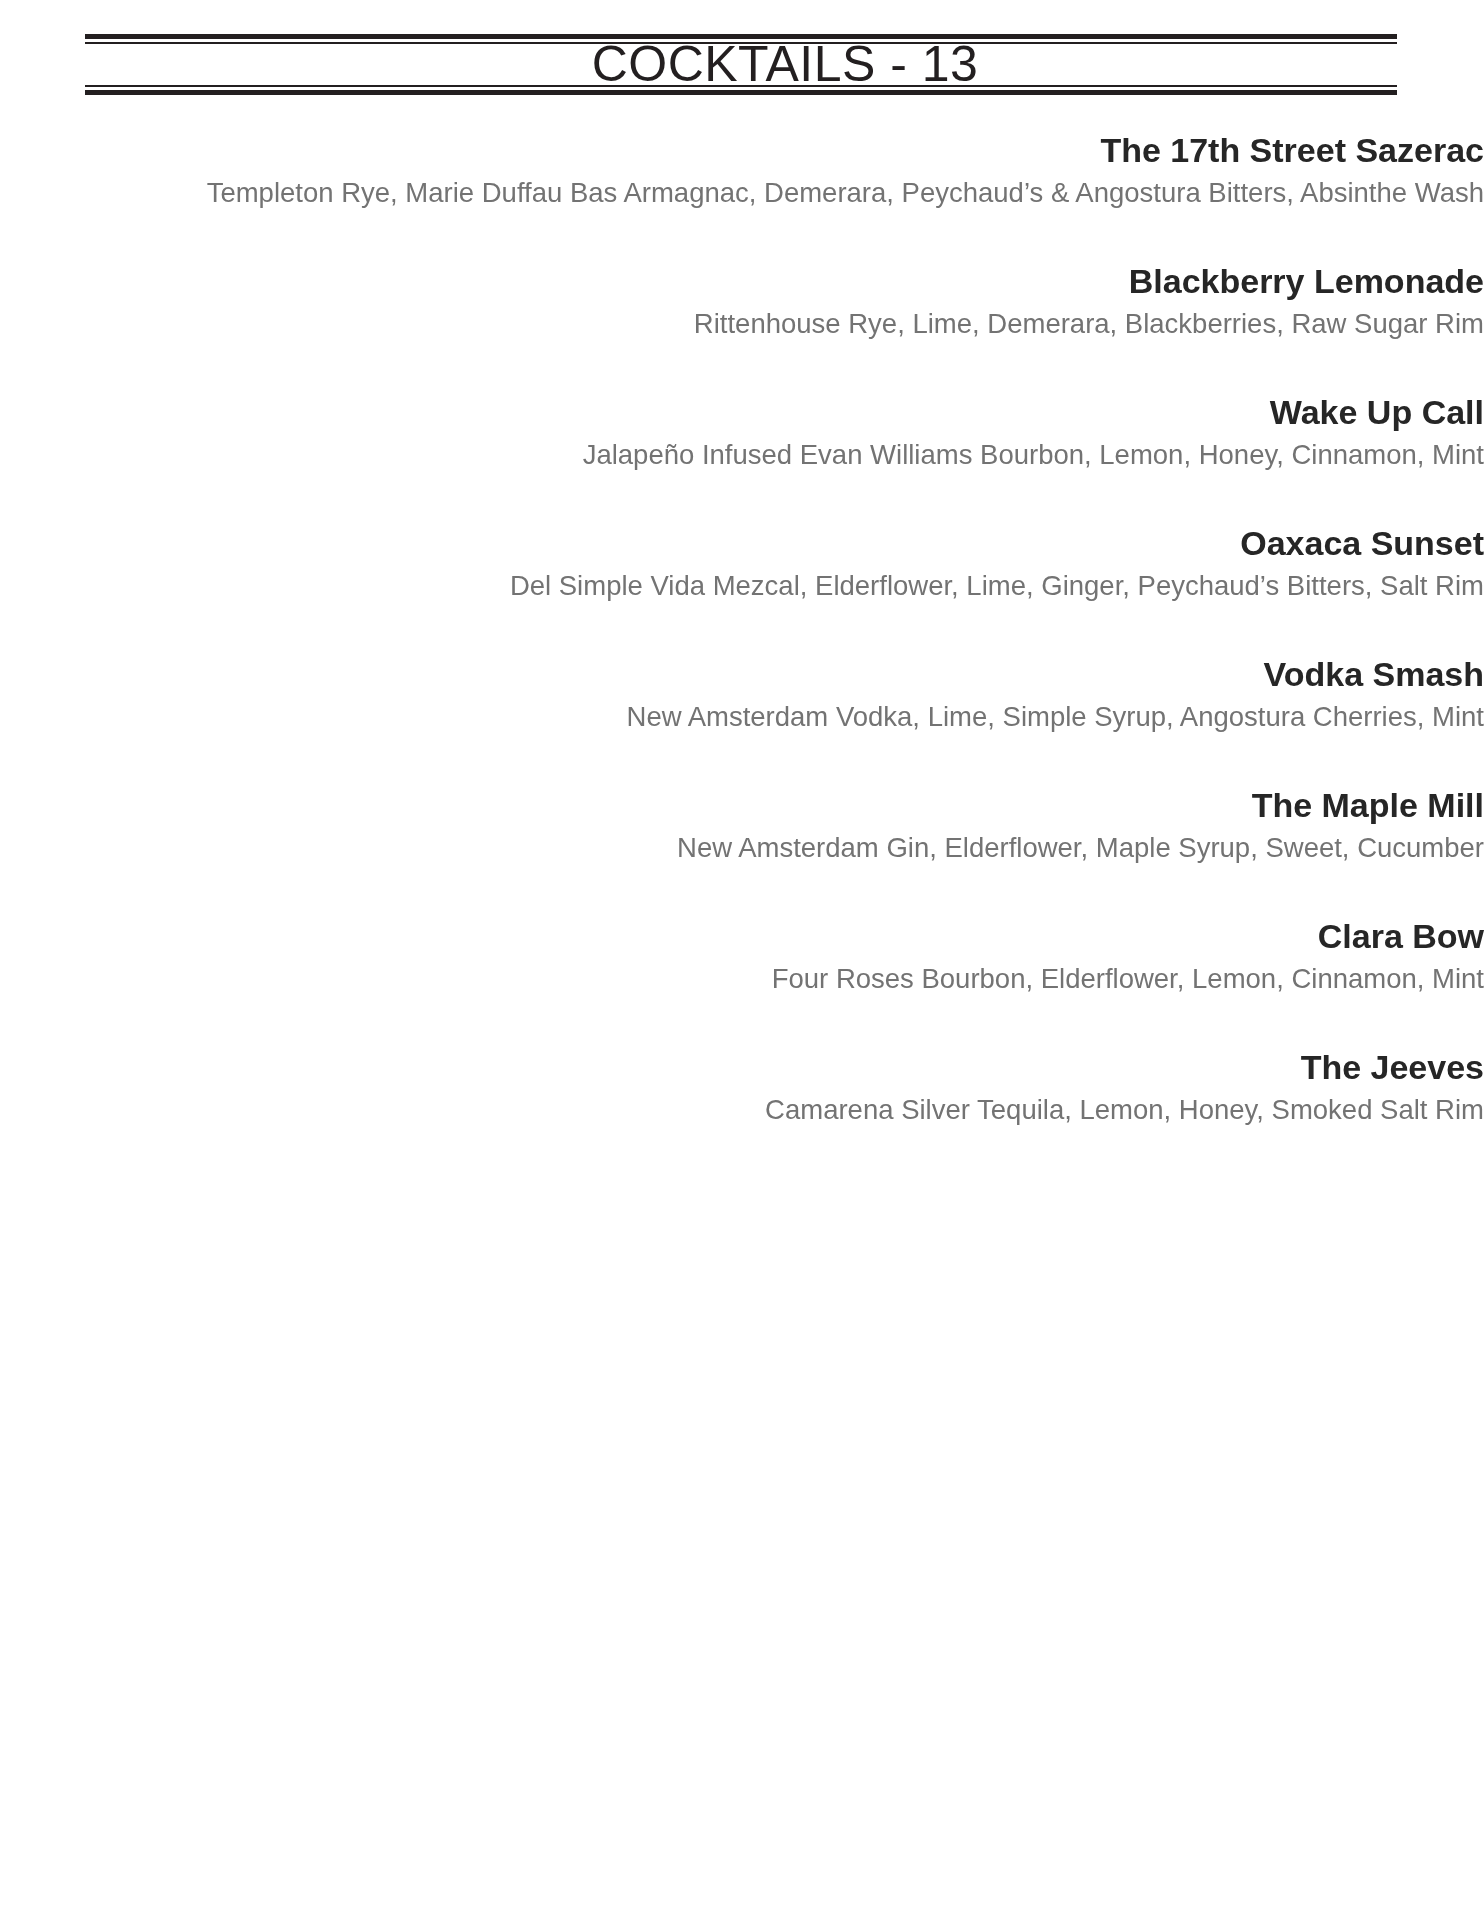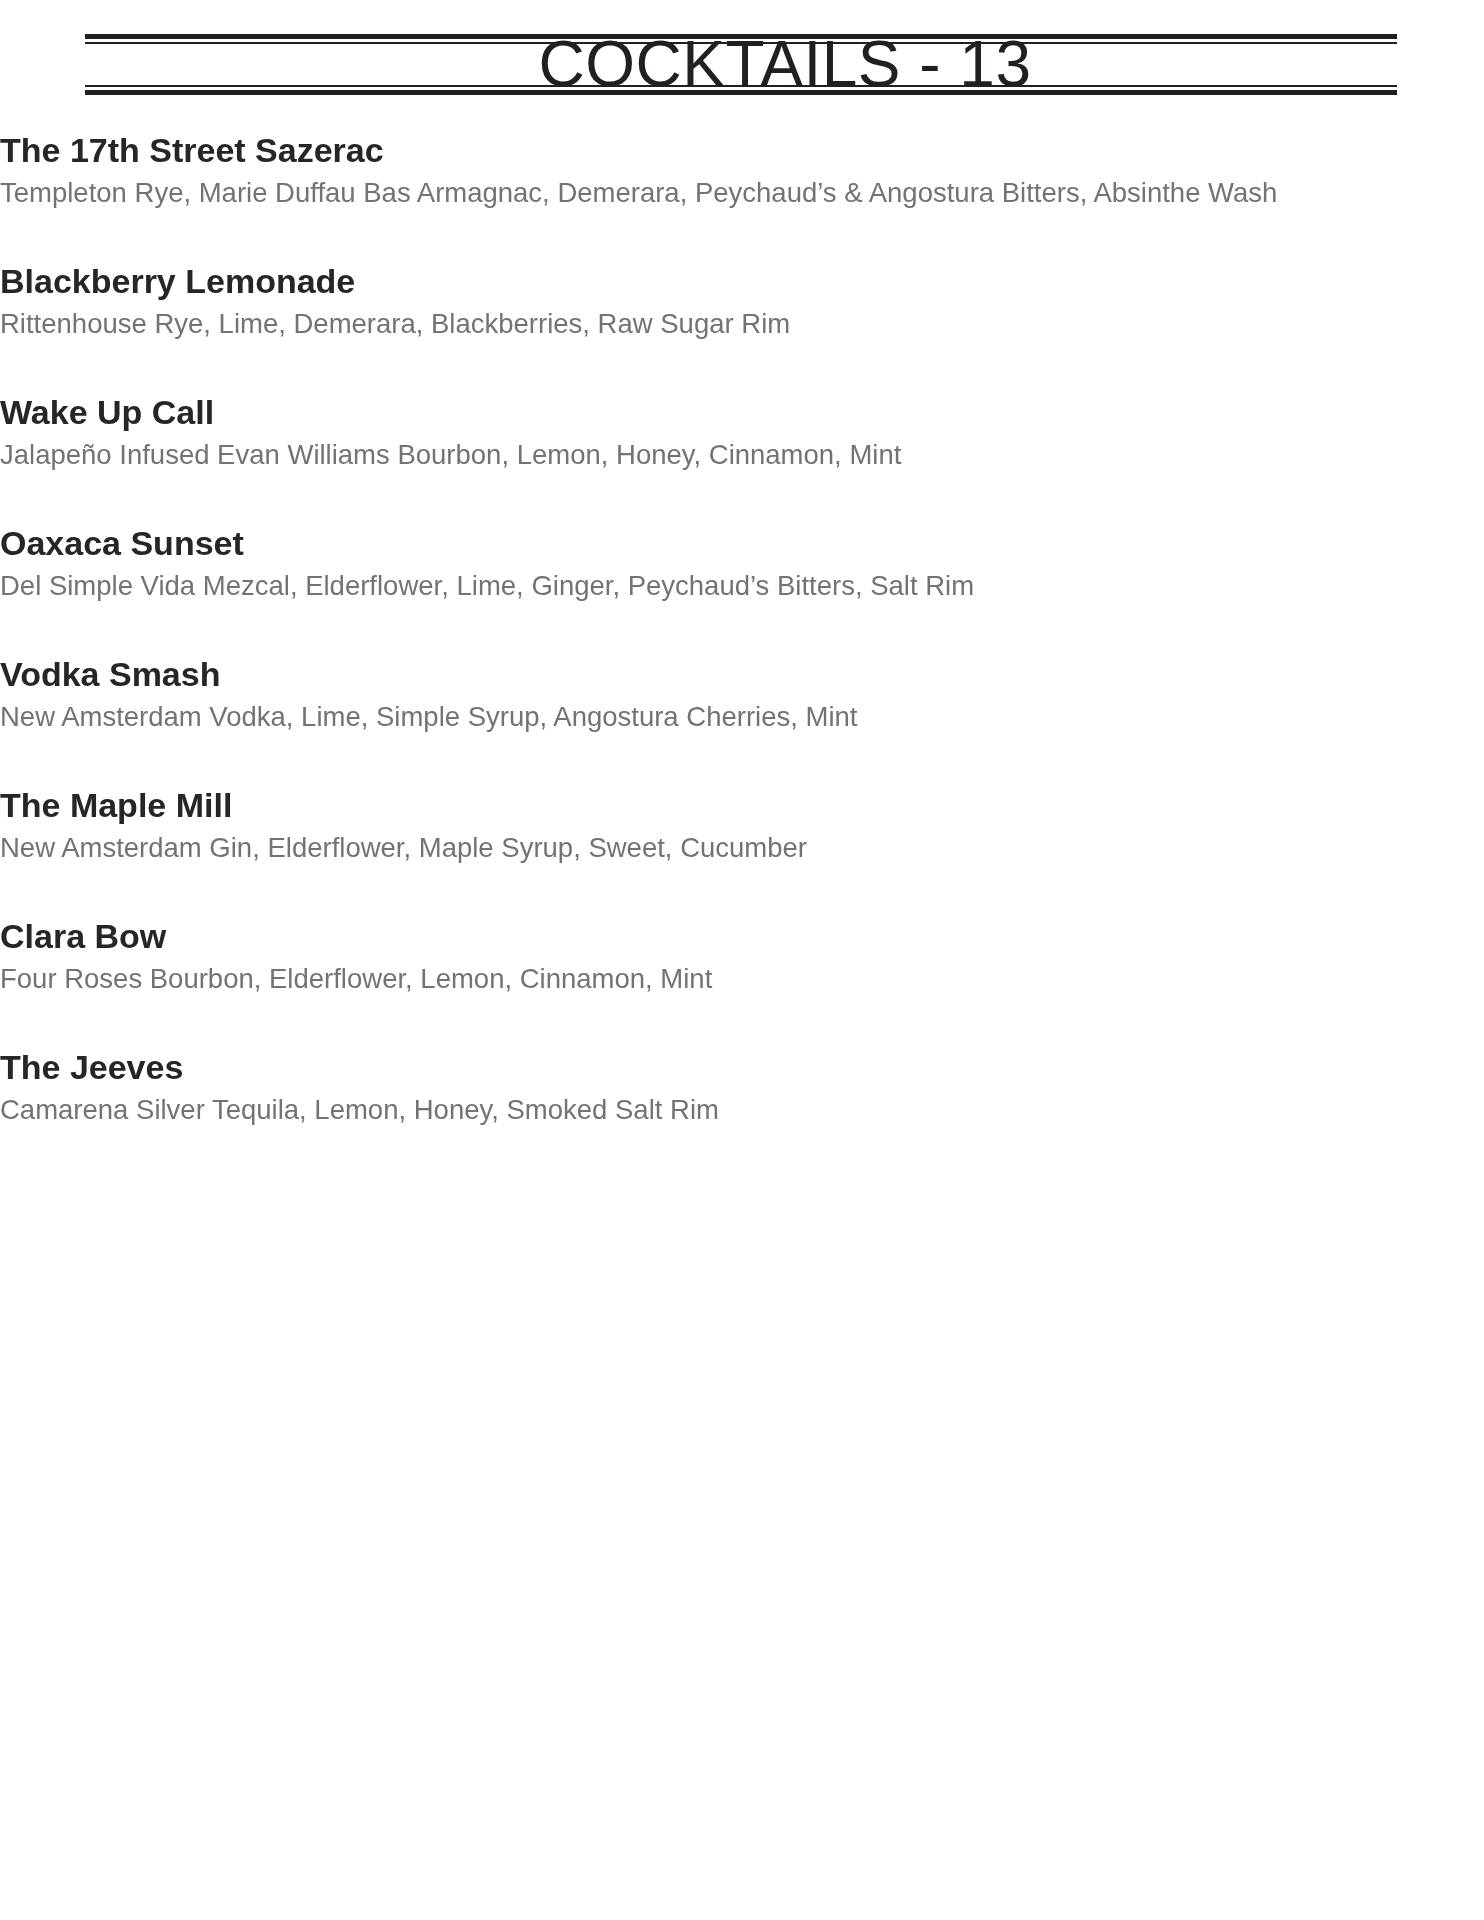--- a/index.html
+++ b/index.html
@@ -31,32 +31,32 @@
   .header-title-row {
     height: 41px;
     display: flex;
     align-items: center;
     justify-content: center;
     padding-left: 88px; 
     overflow: visible;
   }
   .header-title {
     margin: 0;
-    font-size: 64px;
+    font-size: 50px;
     font-weight: 400;
     line-height: 41px;
     white-space: nowrap;
     color: #231f20;
     letter-spacing: 0.5px;
   }
 
   
   .menu {
     padding-top: 130px;
-    text-align: left;
+    text-align: right;
   }
   .item { margin: 0 0 52px 0; }
   .item-name {
     margin: 0;
     font-size: 34px;
     font-weight: 700;
     line-height: 41px;
     color: #262626;
   }
   .item-ingredients {

